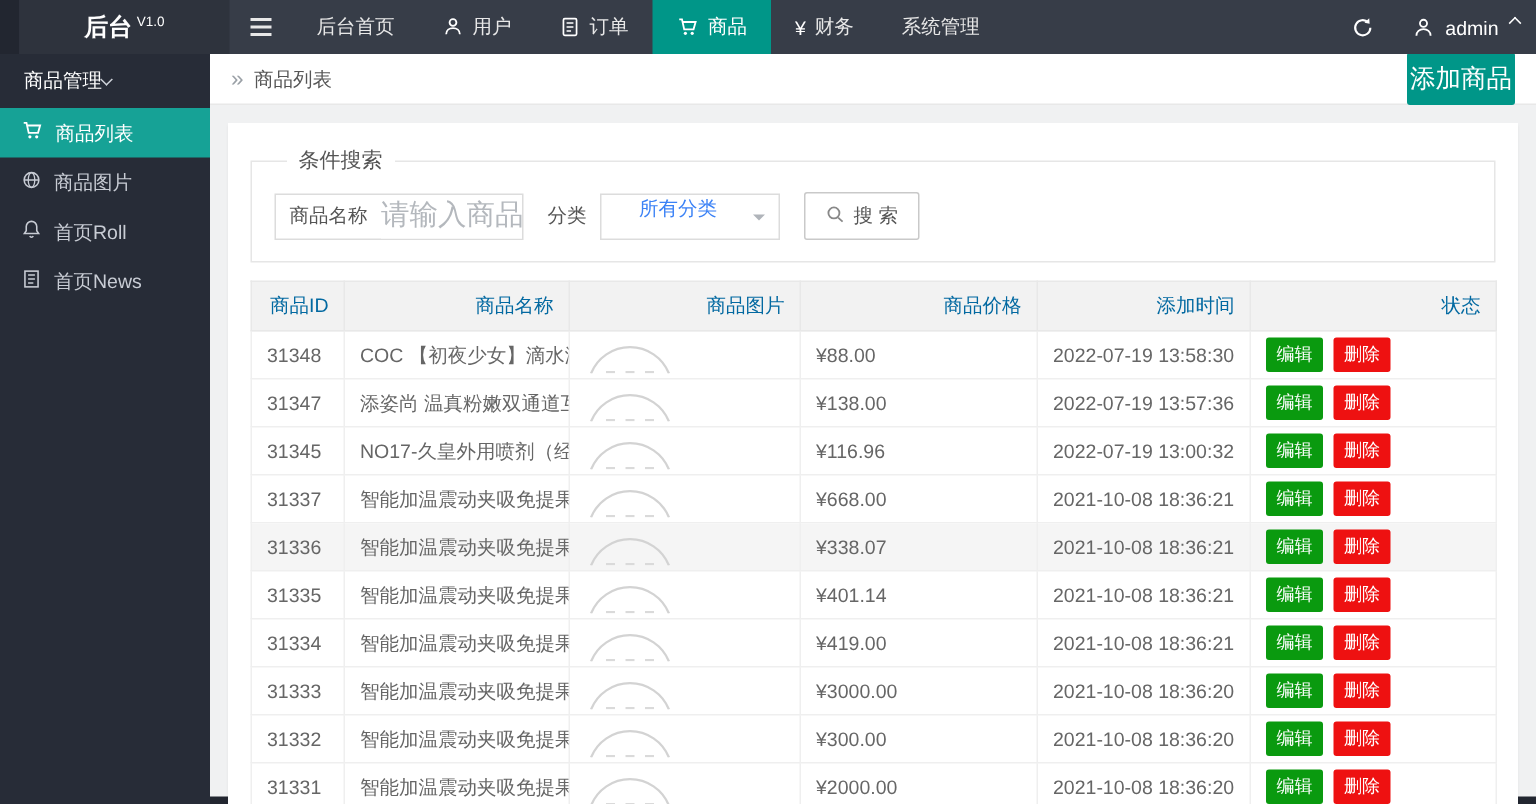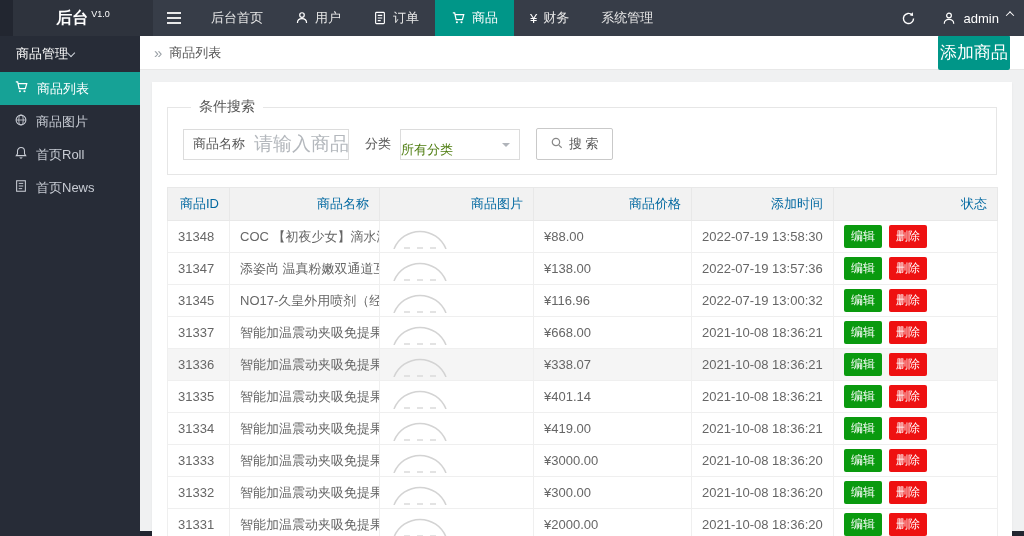--- a/index.html
+++ b/index.html
@@ -58,21 +58,21 @@
   legend { color:#555; font-size:14px; padding:0 8px; margin-left:8px; }
   .form-line { display:flex; align-items:center; }
   .input-group { display:flex; align-items:center; border:1px solid #dcdcdc;
     background:#fff; height:31px; width:166px; }
   .input-group label { padding:0 9px; color:#555; white-space:nowrap; cursor:text; }
   .input-group input { border:0; outline:0; flex:1; min-width:0; font-size:19px;
     color:#666; height:100%; font-family:inherit; }
   .input-group input::placeholder { color:#b4b8bd; }
   .sel-label { margin:0 9px 0 16px; color:#555; }
   .select { width:120px; height:31px; border:1px solid #dcdcdc; background:#fff;
-    display:flex; align-items:flex-end; padding:0 0; color:#4d7c0f; position:relative;
+    display:flex; align-items:flex-start; padding:0 25px; color:#3b82f6; position:relative;
     cursor:pointer; }
   .caret { position:absolute; right:9px; top:13px; border:4.5px solid transparent;
     border-top-color:#b0b4ba; }
   .search-btn { margin-left:16px; height:32px; padding:0 13px; background:#fff;
     border:1px solid #c9c9c9; border-radius:2px; color:#555; font-size:13px;
     display:inline-flex; align-items:center; gap:5px; cursor:pointer; font-family:inherit; }
 
   
   table { width:100%; border-collapse:collapse; margin-top:12px; table-layout:fixed; }
   th { background:#f2f2f2; color:#0369a1; font-weight:normal; text-align:right;

